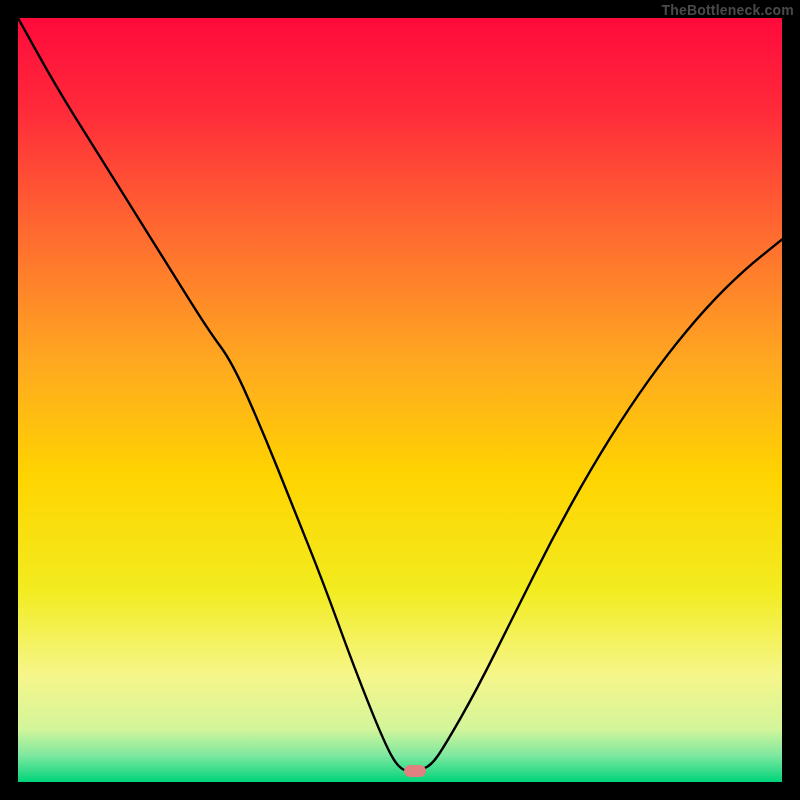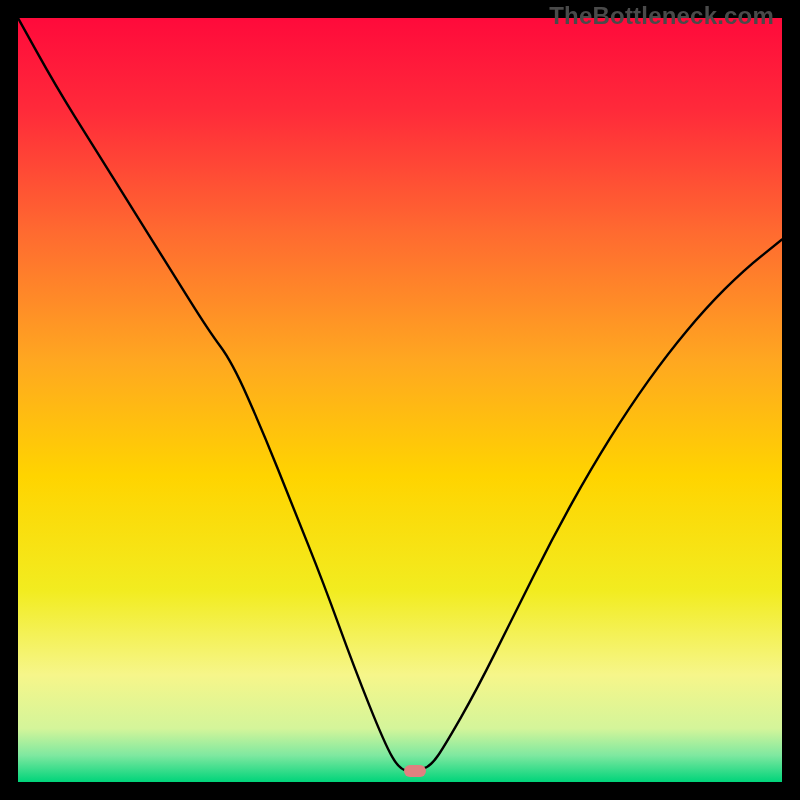--- a/index.html
+++ b/index.html
@@ -21,23 +21,23 @@
     position: absolute;
     left: 18px;
     top: 18px;
     width: 764px;
     height: 764px;
     display: block;
   }
   .watermark {
     position: absolute;
     top: 2px;
-    right: 26px;
+    right: 6px;
     color: #4a4a4a;
-    font-size: 24px;
+    font-size: 14px;
     font-weight: 600;
     letter-spacing: 0.2px;
     user-select: none;
   }
   .marker {
     position: absolute;
     width: 22px;
     height: 12px;
     background: #e08080;
     border-radius: 6px;

